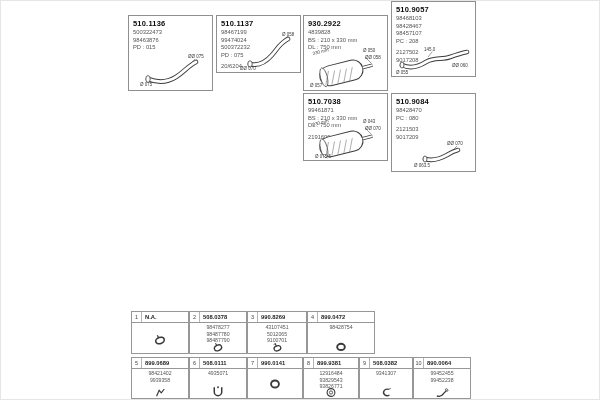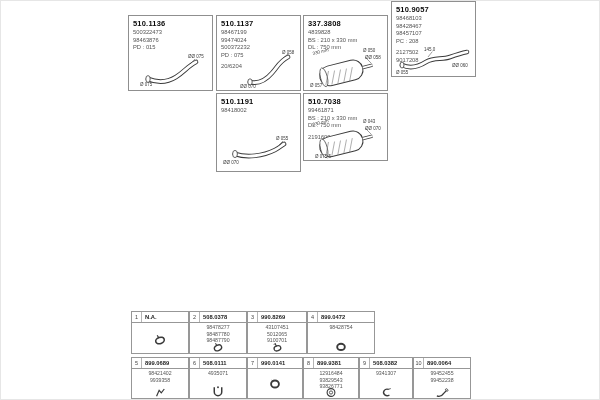--- a/index.html
+++ b/index.html
@@ -39,39 +39,39 @@
     <svg class="drawing" style="right:2px;bottom:2px" width="72" height="36" viewBox="0 0 72 36">
       <path class="pipe-outer" d="M10,27 C20,31 30,30 38,25 C46,20 50,14 58,10"></path>
       <path class="pipe-inner" d="M10,27 C20,31 30,30 38,25 C46,20 50,14 58,10"></path>
       <ellipse cx="10" cy="27" rx="2.2" ry="3.4" fill="#fff" stroke="#3a3a3a" stroke-width="0.8"></ellipse>
       <line class="thin" x1="52" y1="12" x2="57" y2="7"></line>
       <text x="50" y="6">ØØ 075</text>
       <text x="2" y="34">Ø 075</text>
     </svg>
   </div>
 
-  <div class="box" style="left:215px;top:14px;width:85px;height:76px">
+  <div class="box" style="left:215px;top:14px;width:85px;height:58px">
     <div class="box-title">510.1137</div>
     <div class="box-line">98467199</div>
     <div class="box-line">99474024</div>
     <div class="box-line">500372232</div>
     <div class="box-line">PD : 075</div>
     <div class="box-line gap">20/6204</div>
     <svg class="drawing" style="right:2px;bottom:1px" width="60" height="40" viewBox="0 0 60 40">
       <path class="pipe-outer" d="M12,33 C20,35 28,31 34,24 C40,17 42,12 50,8"></path>
       <path class="pipe-inner" d="M12,33 C20,35 28,31 34,24 C40,17 42,12 50,8"></path>
       <ellipse cx="12" cy="33" rx="2.2" ry="3.2" fill="#fff" stroke="#3a3a3a" stroke-width="0.8"></ellipse>
       <line class="thin" x1="45" y1="9" x2="50" y2="5"></line>
       <text x="44" y="4.5">Ø 058</text>
       <text x="2" y="39">ØØ 070</text>
     </svg>
   </div>
 
   <div class="box" style="left:302px;top:14px;width:85px;height:76px">
-    <div class="box-title">337.3808</div>
+    <div class="box-title">930.2922</div>
     <div class="box-line">4839828</div>
     <div class="box-line">BS : 210 x 330 mm</div>
     <div class="box-line">DL : 750 mm</div>
     <svg class="drawing" style="left:3px;bottom:1px" width="78" height="44" viewBox="0 0 78 44">
       <g transform="rotate(-14 38 26)">
         <rect x="12" y="17" width="44" height="20" rx="10" fill="#fff" stroke="#3a3a3a" stroke-width="1"></rect>
         <ellipse cx="16" cy="27" rx="3.4" ry="9.6" fill="#fff" stroke="#3a3a3a" stroke-width="0.7"></ellipse>
         <line x1="56" y1="27" x2="66" y2="27" stroke="#3a3a3a" stroke-width="3.4"></line>
         <line x1="56" y1="27" x2="66" y2="27" stroke="#fff" stroke-width="1.8"></line>
         <path d="M16,35 l6,-13 M22,36 l6,-13 M28,36.5 l6,-13 M34,37 l6,-13 M40,37 l6,-13" stroke="#6a6a6a" stroke-width="0.5" fill="none"></path>
@@ -96,32 +96,20 @@
       <path class="pipe-outer" d="M8,20 C16,24 24,22 32,17 C40,12 48,15 56,12 C63,9.5 68,8 73,7"></path>
       <path class="pipe-inner" d="M8,20 C16,24 24,22 32,17 C40,12 48,15 56,12 C63,9.5 68,8 73,7"></path>
       <ellipse cx="8" cy="20" rx="2" ry="3" fill="#fff" stroke="#3a3a3a" stroke-width="0.8"></ellipse>
       <line class="thin" x1="34" y1="12" x2="38" y2="7"></line>
       <text x="30" y="6">145,0</text>
       <text x="2" y="29">Ø 055</text>
       <text x="58" y="22">ØØ 060</text>
     </svg>
   </div>
 
-  <div class="box" style="left:215px;top:92px;width:85px;height:79px">
-    <div class="box-title">510.1191</div>
-    <div class="box-line">98418002</div>
-    <svg class="drawing" style="left:4px;bottom:6px" width="74" height="32" viewBox="0 0 74 32">
-      <path class="pipe-outer" d="M14,21 C26,25 42,23 54,17 C58,15 60,13 63,11"></path>
-      <path class="pipe-inner" d="M14,21 C26,25 42,23 54,17 C58,15 60,13 63,11"></path>
-      <ellipse cx="14" cy="21" rx="2.4" ry="3.6" fill="#fff" stroke="#3a3a3a" stroke-width="0.8"></ellipse>
-      <line class="thin" x1="58" y1="12" x2="62" y2="8"></line>
-      <text x="55" y="7">Ø 055</text>
-      <text x="2" y="31">ØØ 070</text>
-    </svg>
-  </div>
 
   <div class="box" style="left:302px;top:92px;width:85px;height:68px">
     <div class="box-title">510.7038</div>
     <div class="box-line">99461871</div>
     <div class="box-line">BS : 210 x 330 mm</div>
     <div class="box-line">DL : 750 mm</div>
     <div class="box-line gap">2191600</div>
     <svg class="drawing" style="left:3px;bottom:1px" width="78" height="42" viewBox="0 0 78 42">
       <g transform="rotate(-14 38 25)">
         <rect x="12" y="16" width="44" height="20" rx="10" fill="#fff" stroke="#3a3a3a" stroke-width="1"></rect>
@@ -131,20 +119,35 @@
         <path d="M16,34 l6,-13 M22,35 l6,-13 M28,35.5 l6,-13 M34,36 l6,-13 M40,36 l6,-13" stroke="#6a6a6a" stroke-width="0.5" fill="none"></path>
       </g>
       <text x="6" y="9" transform="rotate(-14 6 9)">330 mm</text>
       <line class="thin" x1="58" y1="11" x2="64" y2="17"></line>
       <text x="56" y="6">Ø 043</text>
       <text x="58" y="13">ØØ 070</text>
       <text x="8" y="41">Ø 075,5</text>
     </svg>
   </div>
 
+  <div class="box" style="left:390px;top:92px;width:85px;height:79px">
+    <div class="box-title">510.9084</div>
+    <div class="box-line">98428470</div>
+    <div class="box-line">PC : 080</div>
+    <div class="box-line gap">2121503</div>
+    <div class="box-line">9017209</div>
+    <svg class="drawing" style="right:6px;bottom:4px" width="58" height="28" viewBox="0 0 58 28">
+      <path class="pipe-outer" d="M14,20 C21,22 29,20 36,16 C40,13.5 43,12 47,11"></path>
+      <path class="pipe-inner" d="M14,20 C21,22 29,20 36,16 C40,13.5 43,12 47,11"></path>
+      <ellipse cx="14" cy="20" rx="2" ry="3" fill="#fff" stroke="#3a3a3a" stroke-width="0.8"></ellipse>
+      <line class="thin" x1="42" y1="11" x2="46" y2="7"></line>
+      <text x="36" y="6">ØØ 070</text>
+      <text x="3" y="27.5">Ø 063,5</text>
+    </svg>
+  </div>
 
 
 
   <div class="fcell" style="left:130px;top:310px;width:58px;height:43px">
     <div class="fhead">
       <span class="fnum">1</span>
       <span class="fcode">N.A.</span>
     </div>
     <div class="fbody">
       <svg class="ficon center" width="16" height="16" viewBox="0 0 16 16">

